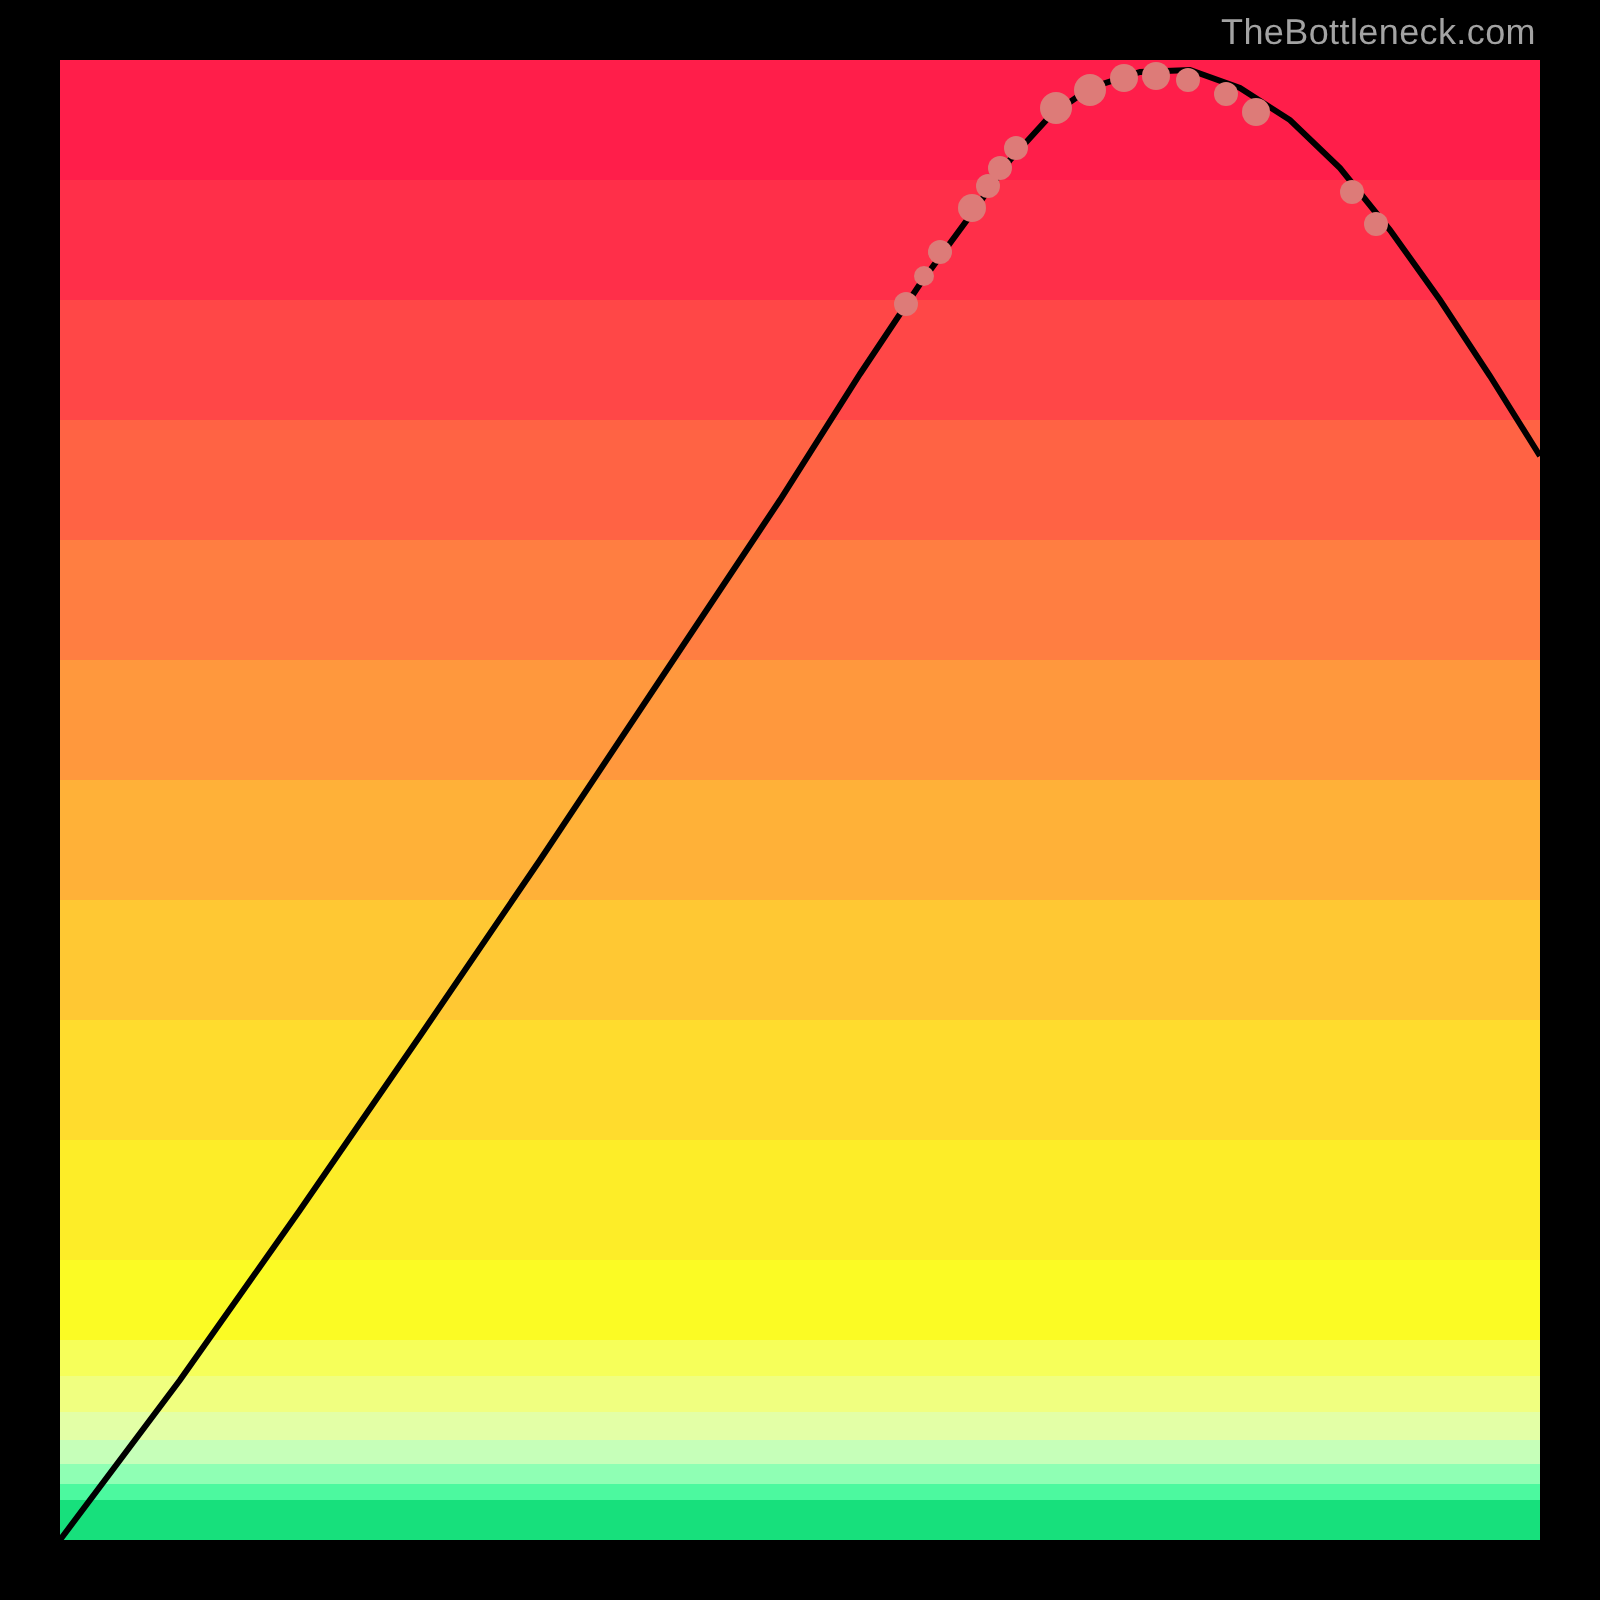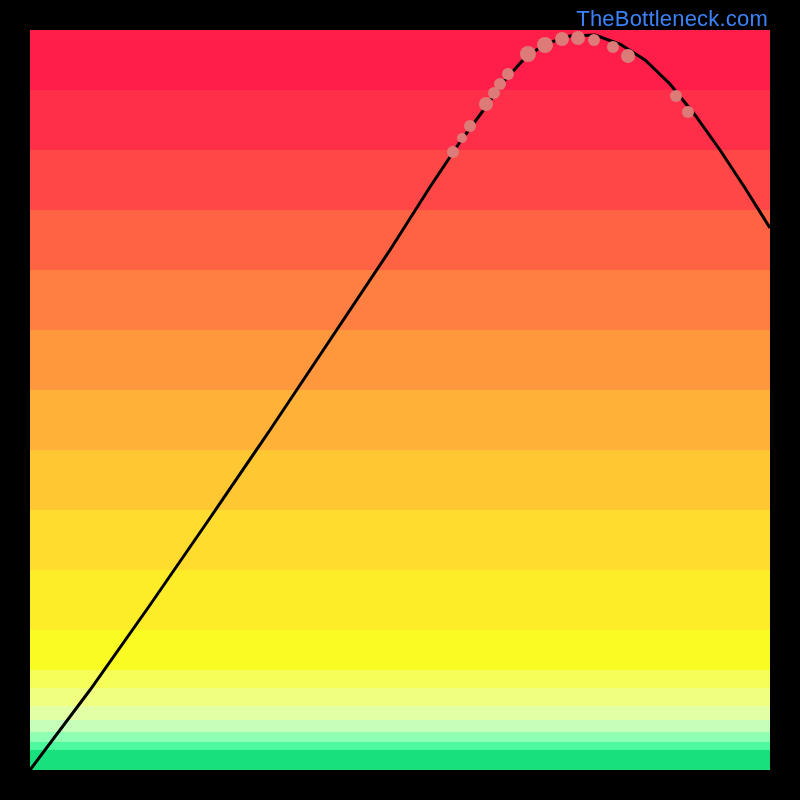--- a/index.html
+++ b/index.html
@@ -16,22 +16,22 @@
     left: 30px;
     top: 30px;
     width: 740px;
     height: 740px;
     background: #000000;
   }
   .watermark {
     position: absolute;
     top: 6px;
     right: 32px;
-    color: #3b82f6;
-    font-size: 22px;
+    color: #a3a3a3;
+    font-size: 18px;
     font-weight: 400;
     letter-spacing: 0.2px;
   }
   
   .band {
     position: absolute;
     left: 0;
     width: 100%;
   }
   svg.curve {

